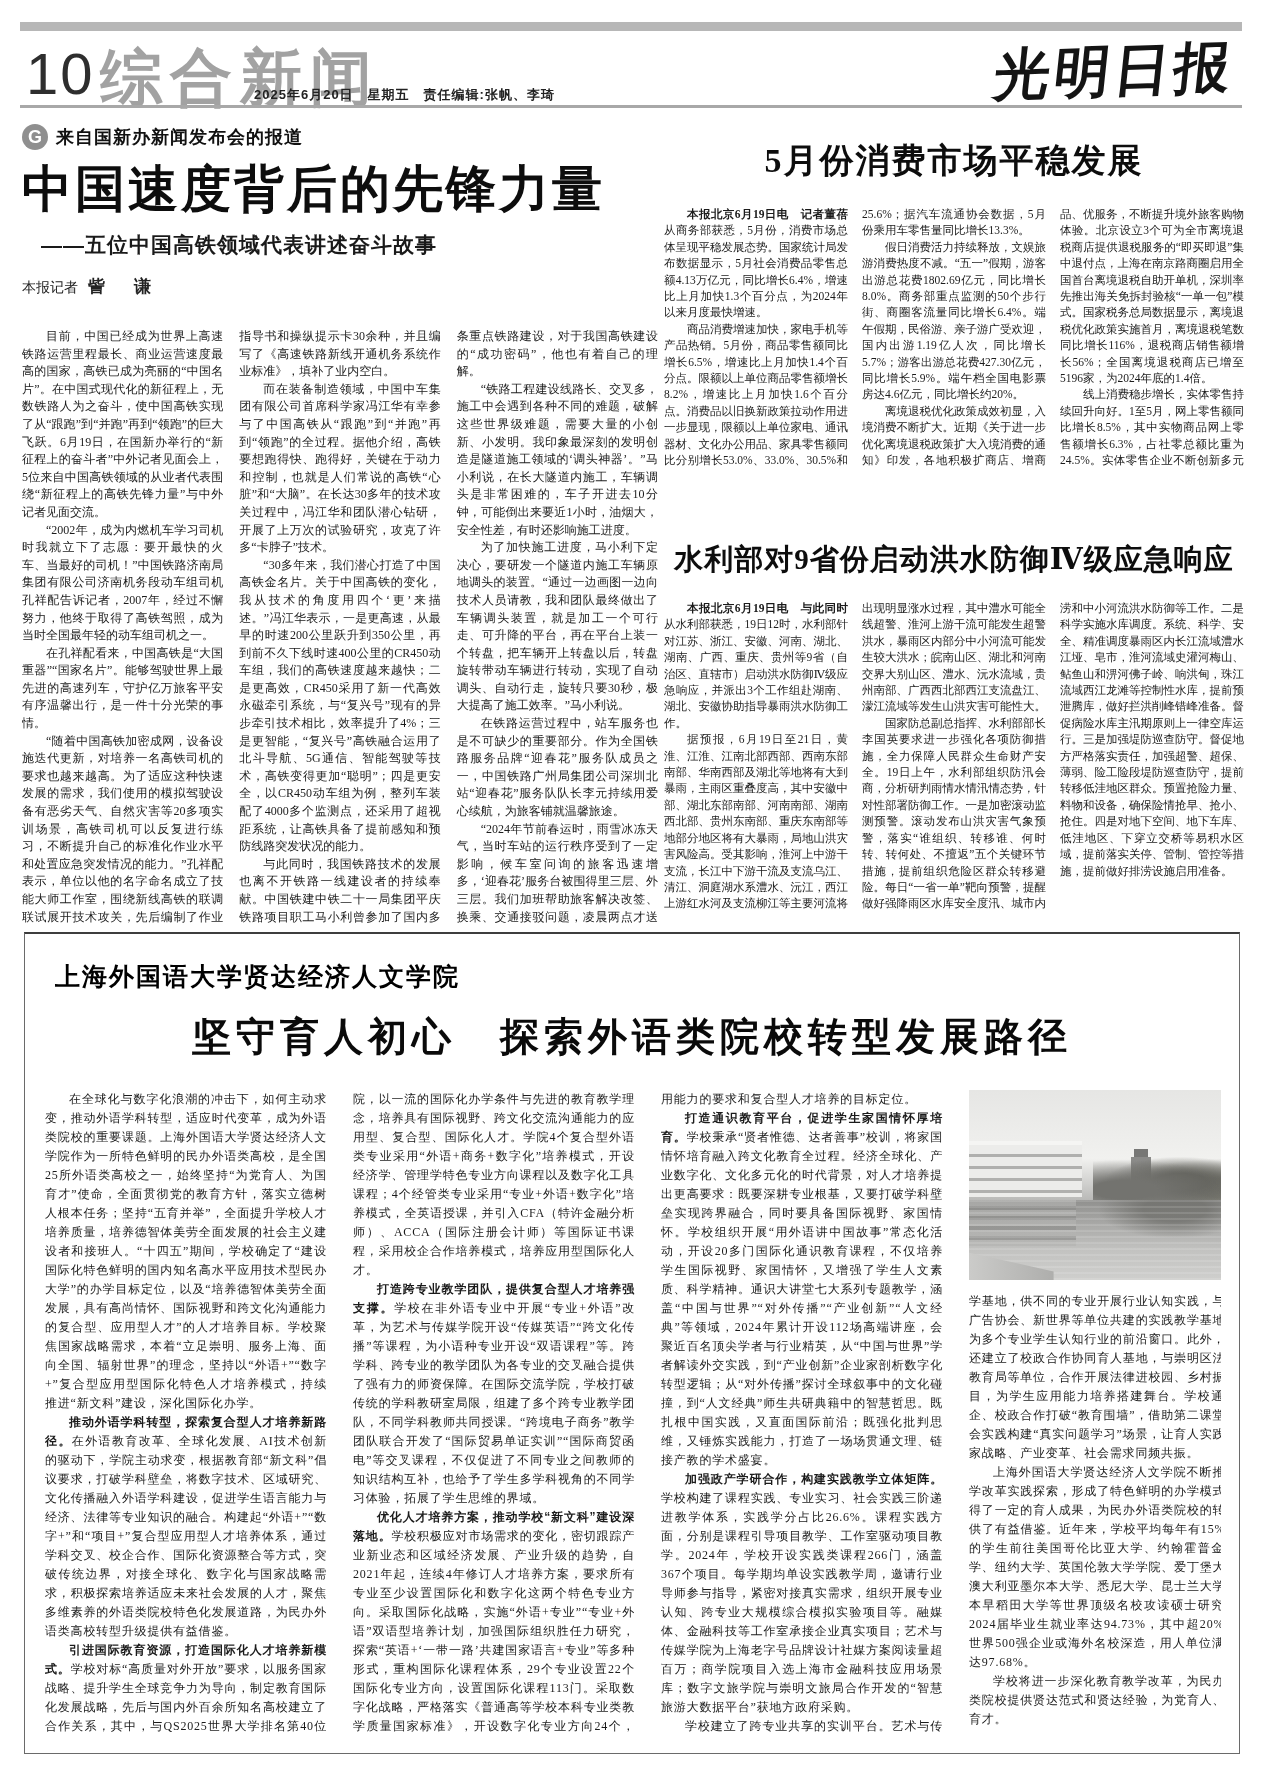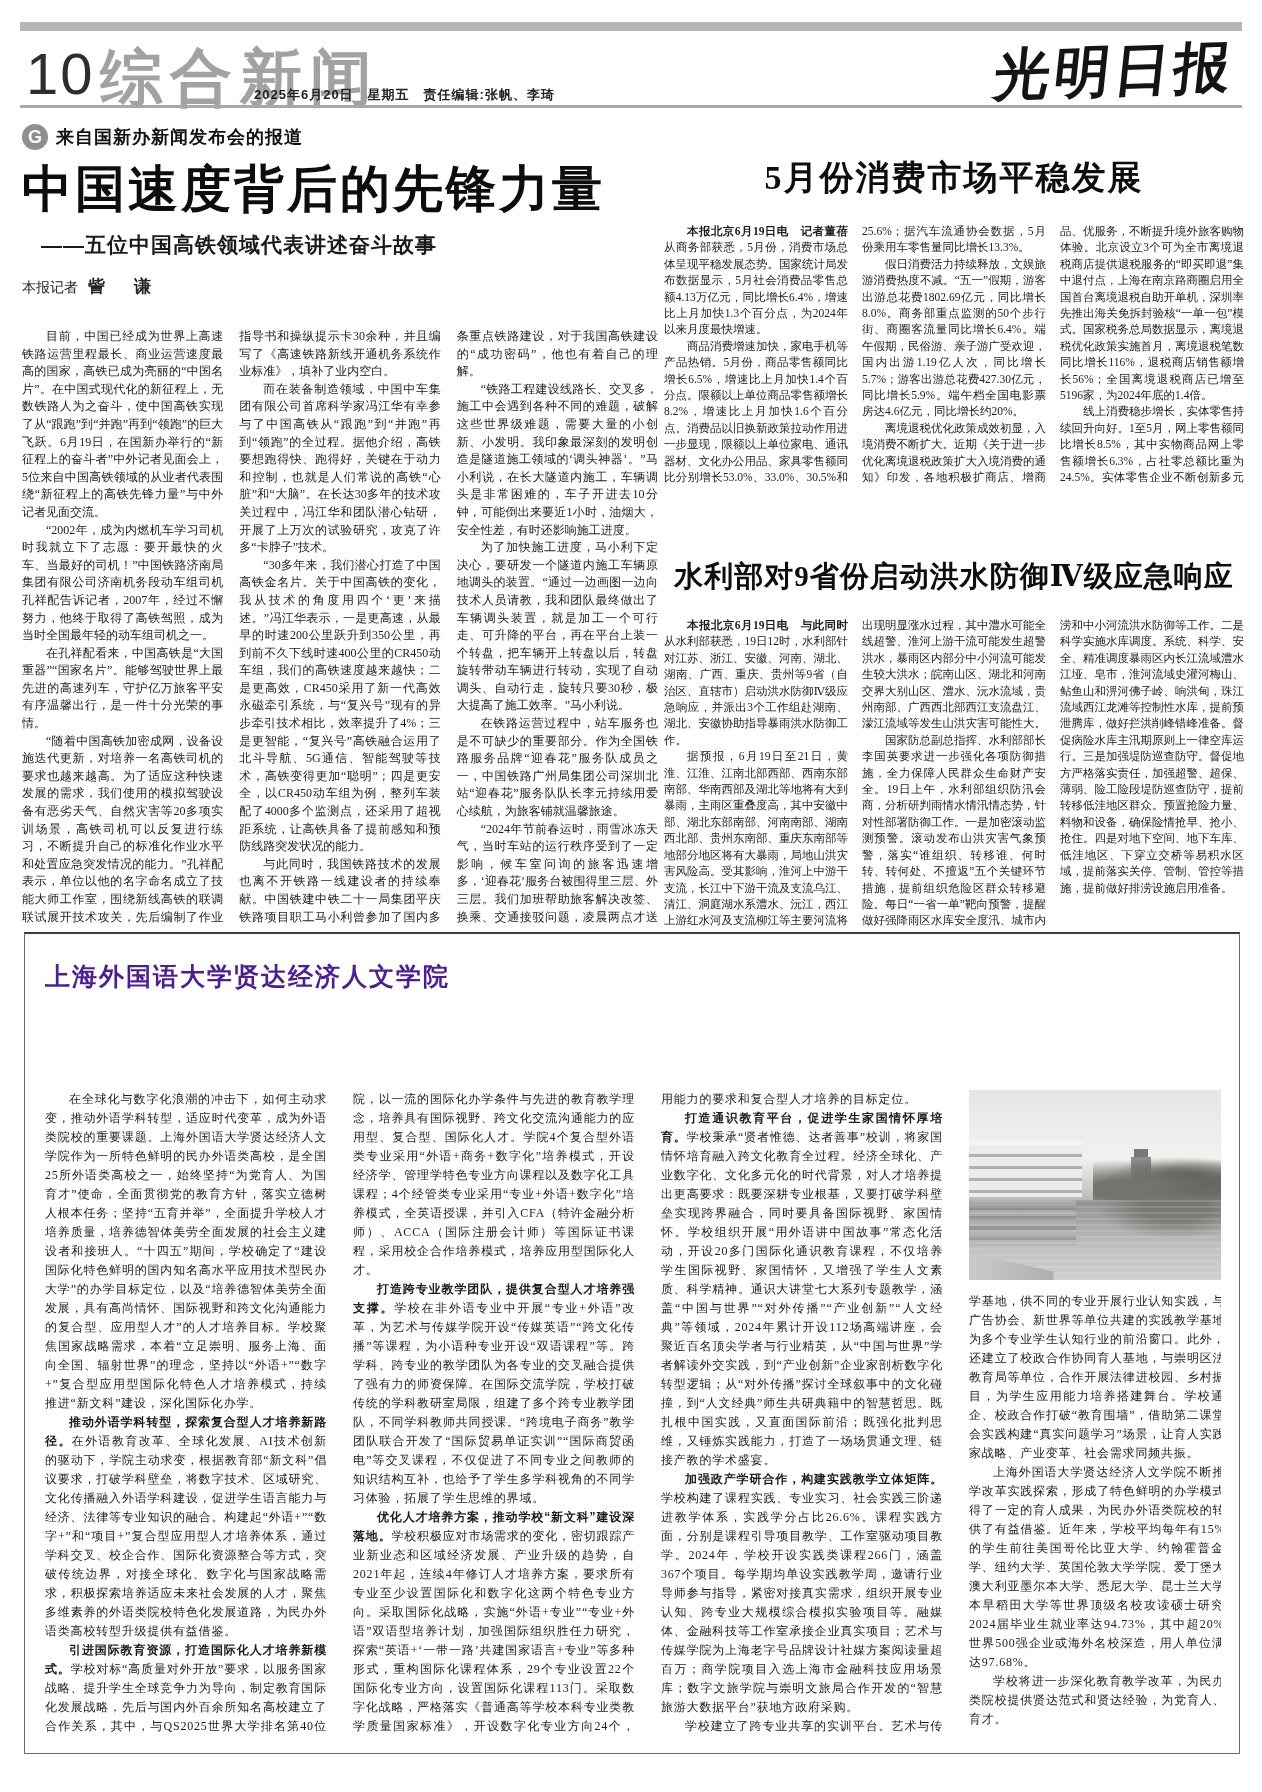--- a/index.html
+++ b/index.html
@@ -31,32 +31,32 @@
   .lead-subhead{margin-top:14px;font-family:"Liberation Sans",sans-serif;font-size:21px;font-weight:700;color:#1a1a1a;letter-spacing:1px;margin-left:19px;}
   .lead-byline{margin-top:16px;font-size:14px;color:#222;}
   .lead-byline b{font-size:17px;letter-spacing:6px;margin-left:10px;}
   .lead-body{margin-top:30px;height:614px;column-count:3;column-gap:16px;
     font-size:12px;line-height:17.6px;text-align:justify;overflow:hidden;}
   p.para{margin:0;text-indent:2em;}
   p.para.cont{text-indent:0;}
   .lead-body p.para b, .adv-col p.para b{font-family:"Liberation Sans",sans-serif;font-weight:700;}
   
   .rightcol{position:absolute;left:664px;top:124px;width:580px;}
-  .news-headline{ text-align:center;font-size:34px;font-weight:900;letter-spacing:2px;color:#0d0d0d;margin-top:31px;}
+  .news-headline{ text-align:center;font-size:34px;font-weight:900;letter-spacing:2px;color:#0d0d0d;margin-top:14px;}
   .news-body{margin-top:22px;column-count:3;column-gap:14px;height:276px;
     font-size:11.5px;line-height:16.4px;text-align:justify;overflow:hidden;}
   .news-body b{font-weight:700;}
   .flood-headline{text-align:center;font-size:29px;font-weight:900;letter-spacing:1px;color:#0d0d0d;margin-top:58px;}
   .flood-body{margin-top:20px;column-count:3;column-gap:14px;height:330px;
     font-size:11.5px;line-height:16.4px;text-align:justify;overflow:hidden;}
   
   .advert{position:absolute;left:24px;top:932px;width:1216px;height:822px;
     border:1px solid #6a6a6a;border-top:2px solid #3d3d3d;box-sizing:border-box;background:#fff;}
-  .adv-org{position:absolute;left:20px;top:26px;font-family:"Liberation Sans",sans-serif;
-    font-size:25px;font-weight:700;color:#4c1d95;letter-spacing:2px;}
+  .adv-org{position:absolute;left:30px;top:26px;font-family:"Liberation Sans",sans-serif;
+    font-size:25px;font-weight:700;color:#000000;letter-spacing:2px;}
   .adv-headline{position:absolute;left:0;top:76px;width:100%;text-align:center;
     font-size:39px;font-weight:900;letter-spacing:5px;color:#0a0a0a;}
   .adv-cols{position:absolute;left:20px;top:156px;width:1176px;height:642px;
     display:flex;gap:26px;overflow:hidden;}
   .adv-col{width:282px;flex:0 0 282px;font-size:12px;line-height:19px;letter-spacing:0.8px;
     text-align:justify;overflow:hidden;}
   .adv-col p.para{margin:0 0 0 0;}
   
   .photo{position:relative;width:282px;height:190px;margin-bottom:12px;overflow:hidden;
     background:linear-gradient(180deg,#e6e6e4 0%,#f1f1ef 36%,#d8d8d6 46%,#b9b9b7 58%,#a6a6a4 100%);}
@@ -128,20 +128,21 @@
   <div class="flood-headline">水利部对9省份启动洪水防御Ⅳ级应急响应</div>
   <div class="flood-body">
       <p class="para"><b>本报北京6月19日电　与此同时</b>从水利部获悉，19日12时，水利部针对江苏、浙江、安徽、河南、湖北、湖南、广西、重庆、贵州等9省（自治区、直辖市）启动洪水防御Ⅳ级应急响应，并派出3个工作组赴湖南、湖北、安徽协助指导暴雨洪水防御工作。</p>
       <p class="para">据预报，6月19日至21日，黄淮、江淮、江南北部西部、西南东部南部、华南西部及湖北等地将有大到暴雨，主雨区重叠度高，其中安徽中部、湖北东部南部、河南南部、湖南西北部、贵州东南部、重庆东南部等地部分地区将有大暴雨，局地山洪灾害风险高。受其影响，淮河上中游干支流，长江中下游干流及支流乌江、清江、洞庭湖水系澧水、沅江，西江上游红水河及支流柳江等主要河流将出现明显涨水过程，其中澧水可能全线超警、淮河上游干流可能发生超警洪水，暴雨区内部分中小河流可能发生较大洪水；皖南山区、湖北和河南交界大别山区、澧水、沅水流域，贵州南部、广西西北部西江支流盘江、濛江流域等发生山洪灾害可能性大。</p>
       <p class="para">国家防总副总指挥、水利部部长李国英要求进一步强化各项防御措施，全力保障人民群众生命财产安全。19日上午，水利部组织防汛会商，分析研判雨情水情汛情态势，针对性部署防御工作。一是加密滚动监测预警。滚动发布山洪灾害气象预警，落实“谁组织、转移谁、何时转、转何处、不擅返”五个关键环节措施，提前组织危险区群众转移避险。每日“一省一单”靶向预警，提醒做好强降雨区水库安全度汛、城市内涝和中小河流洪水防御等工作。二是科学实施水库调度。系统、科学、安全、精准调度暴雨区内长江流域澧水江垭、皂市，淮河流域史灌河梅山、鲇鱼山和淠河佛子岭、响洪甸，珠江流域西江龙滩等控制性水库，提前预泄腾库，做好拦洪削峰错峰准备。督促病险水库主汛期原则上一律空库运行。三是加强堤防巡查防守。督促地方严格落实责任，加强超警、超保、薄弱、险工险段堤防巡查防守，提前转移低洼地区群众。预置抢险力量、料物和设备，确保险情抢早、抢小、抢住。四是对地下空间、地下车库、低洼地区、下穿立交桥等易积水区域，提前落实关停、管制、管控等措施，提前做好排涝设施启用准备。</p>
     </div>
 </div>
 
 <div class="advert">
   <div class="adv-org">上海外国语大学贤达经济人文学院</div>
+  <div class="adv-headline">坚守育人初心　探索外语类院校转型发展路径</div>
   <div class="adv-cols">
     <div class="adv-col">
         <p class="para">在全球化与数字化浪潮的冲击下，如何主动求变，推动外语学科转型，适应时代变革，成为外语类院校的重要课题。上海外国语大学贤达经济人文学院作为一所特色鲜明的民办外语类高校，是全国25所外语类高校之一，始终坚持“为党育人、为国育才”使命，全面贯彻党的教育方针，落实立德树人根本任务；坚持“五育并举”，全面提升学校人才培养质量，培养德智体美劳全面发展的社会主义建设者和接班人。“十四五”期间，学校确定了“建设国际化特色鲜明的国内知名高水平应用技术型民办大学”的办学目标定位，以及“培养德智体美劳全面发展，具有高尚情怀、国际视野和跨文化沟通能力的复合型、应用型人才”的人才培养目标。学校聚焦国家战略需求，本着“立足崇明、服务上海、面向全国、辐射世界”的理念，坚持以“外语+”“数字+”复合型应用型国际化特色人才培养模式，持续推进“新文科”建设，深化国际化办学。</p>
         <p class="para"><b>推动外语学科转型，探索复合型人才培养新路径。</b>在外语教育改革、全球化发展、AI技术创新的驱动下，学院主动求变，根据教育部“新文科”倡议要求，打破学科壁垒，将数字技术、区域研究、文化传播融入外语学科建设，促进学生语言能力与经济、法律等专业知识的融合。构建起“外语+”“数字+”和“项目+”复合型应用型人才培养体系，通过学科交叉、校企合作、国际化资源整合等方式，突破传统边界，对接全球化、数字化与国家战略需求，积极探索培养适应未来社会发展的人才，聚焦多维素养的外语类院校特色化发展道路，为民办外语类高校转型升级提供有益借鉴。</p>
         <p class="para"><b>引进国际教育资源，打造国际化人才培养新模式。</b>学校对标“高质量对外开放”要求，以服务国家战略、提升学生全球竞争力为导向，制定教育国际化发展战略，先后与国内外百余所知名高校建立了合作关系，其中，与QS2025世界大学排名第40位的澳大利亚昆士兰大学、美国南加州大学等世界名校合作本硕连读、双学士学位本硕连读项目。学校于2016年成立了国际交流学</p>
       </div>
     <div class="adv-col">
         <p class="para cont">院，以一流的国际化办学条件与先进的教育教学理念，培养具有国际视野、跨文化交流沟通能力的应用型、复合型、国际化人才。学院4个复合型外语类专业采用“外语+商务+数字化”培养模式，开设经济学、管理学特色专业方向课程以及数字化工具课程；4个经管类专业采用“专业+外语+数字化”培养模式，全英语授课，并引入CFA（特许金融分析师）、ACCA（国际注册会计师）等国际证书课程，采用校企合作培养模式，培养应用型国际化人才。</p>
         <p class="para"><b>打造跨专业教学团队，提供复合型人才培养强支撑。</b>学校在非外语专业中开展“专业+外语”改革，为艺术与传媒学院开设“传媒英语”“跨文化传播”等课程，为小语种专业开设“双语课程”等。跨学科、跨专业的教学团队为各专业的交叉融合提供了强有力的师资保障。在国际交流学院，学校打破传统的学科教研室局限，组建了多个跨专业教学团队，不同学科教师共同授课。“跨境电子商务”教学团队联合开发了“国际贸易单证实训”“国际商贸函电”等交叉课程，不仅促进了不同专业之间教师的知识结构互补，也给予了学生多学科视角的不同学习体验，拓展了学生思维的界域。</p>
         <p class="para"><b>优化人才培养方案，推动学校“新文科”建设深落地。</b>学校积极应对市场需求的变化，密切跟踪产业新业态和区域经济发展、产业升级的趋势，自2021年起，连续4年修订人才培养方案，要求所有专业至少设置国际化和数字化这两个特色专业方向。采取国际化战略，实施“外语+专业”“专业+外语”双语型培养计划，加强国际组织胜任力研究，探索“英语+‘一带一路’共建国家语言+专业”等多种形式，重构国际化课程体系，29个专业设置22个国际化专业方向，设置国际化课程113门。采取数字化战略，严格落实《普通高等学校本科专业类教学质量国家标准》，开设数字化专业方向24个，包括数字人文、数字贸易、基础编程Python、数字处理与可视化等数字化课程153门，体现了以“新文科”建设为导向，数字技术与专业课程体系的融合，突出了“专业+数字”应</p>

